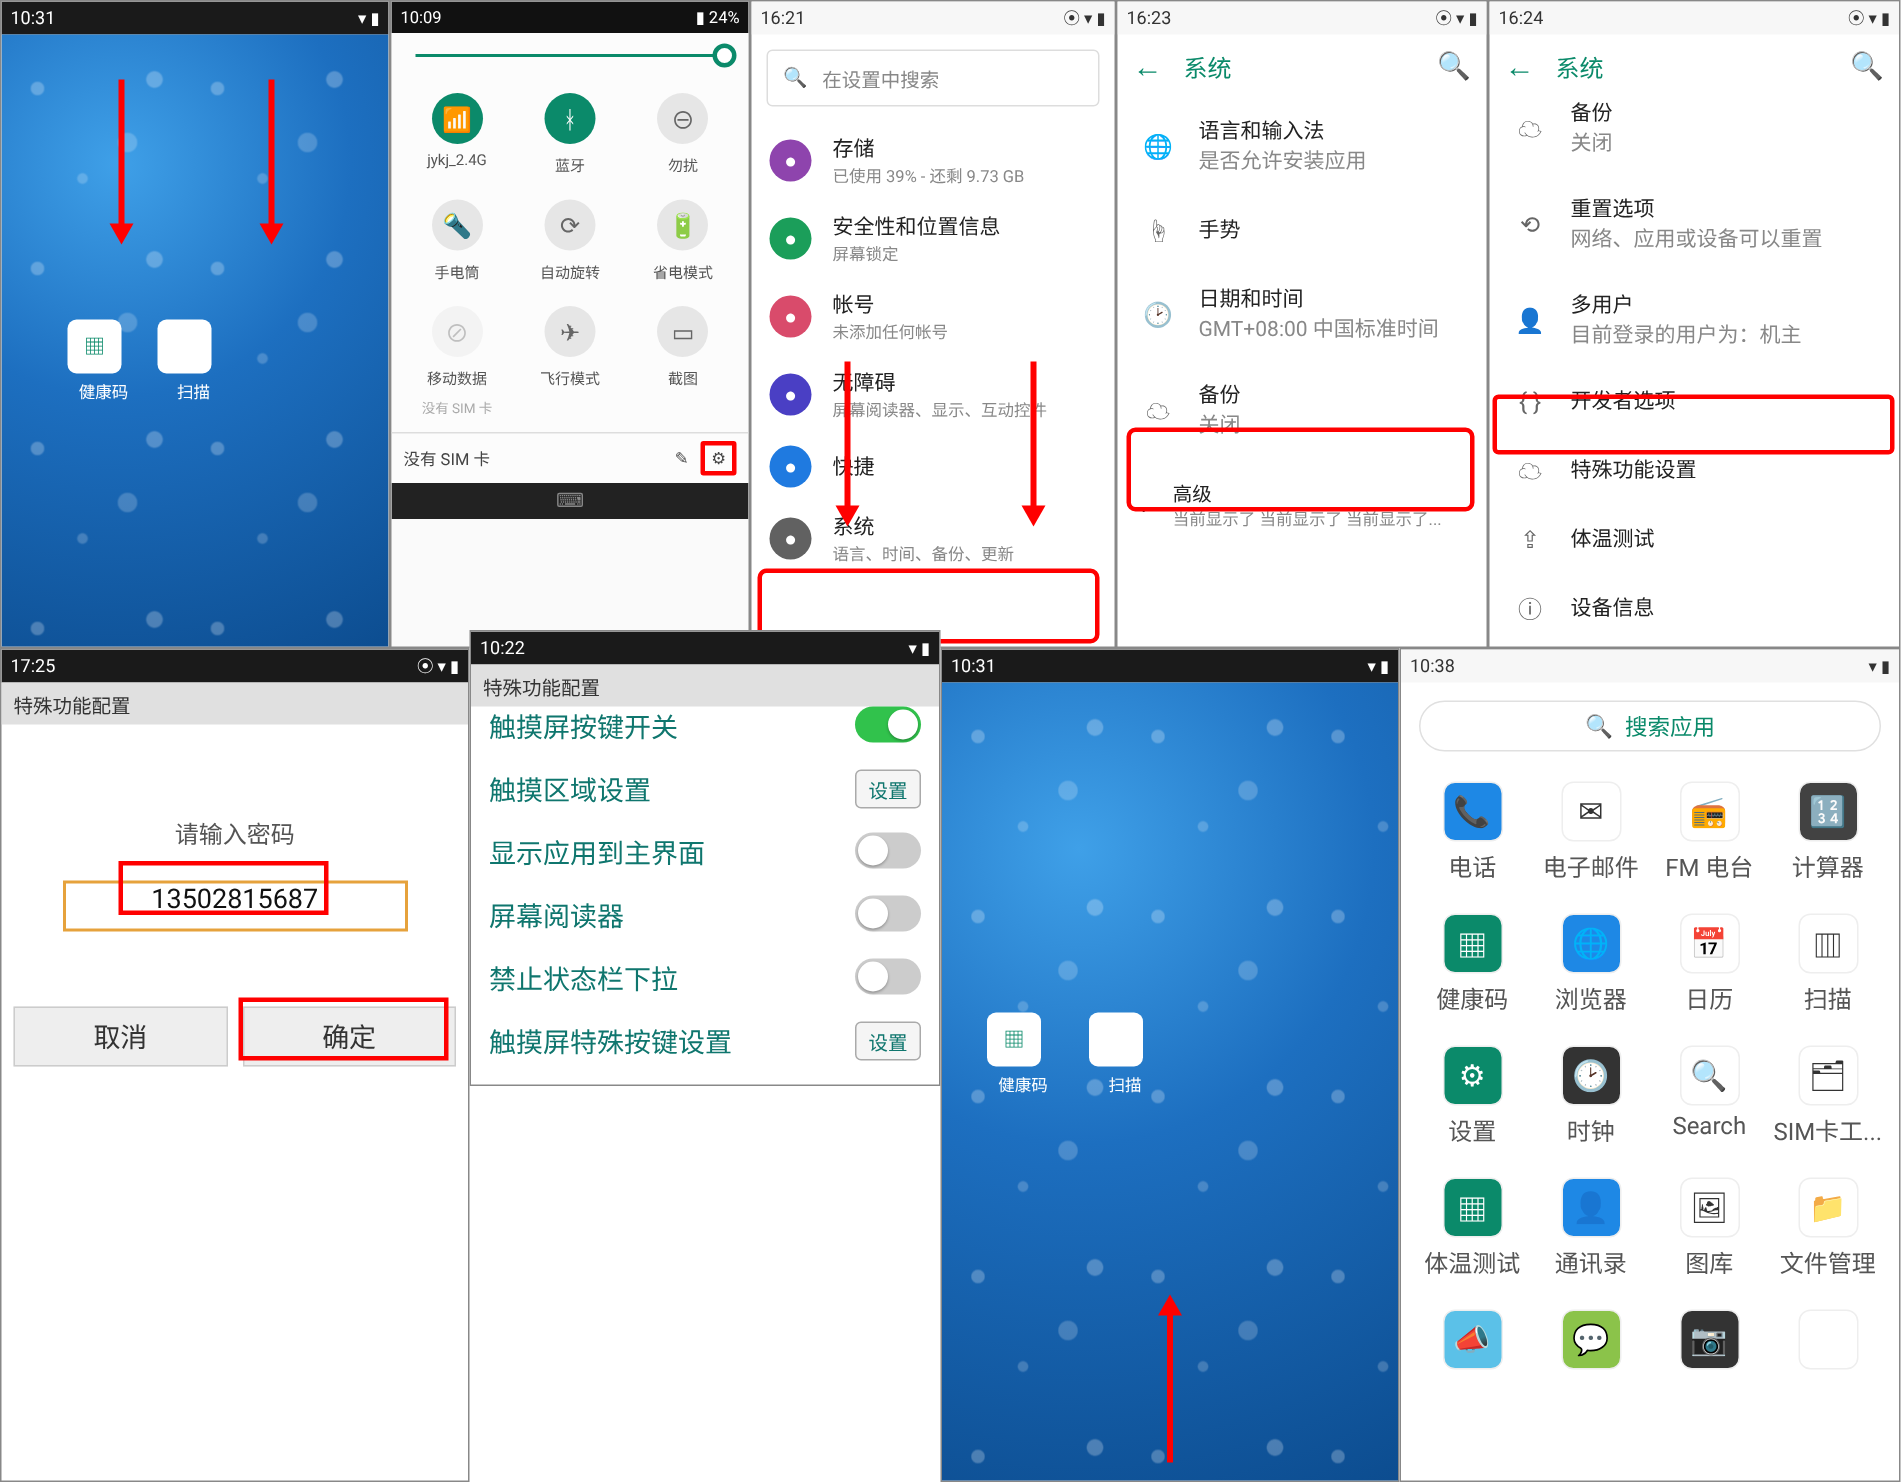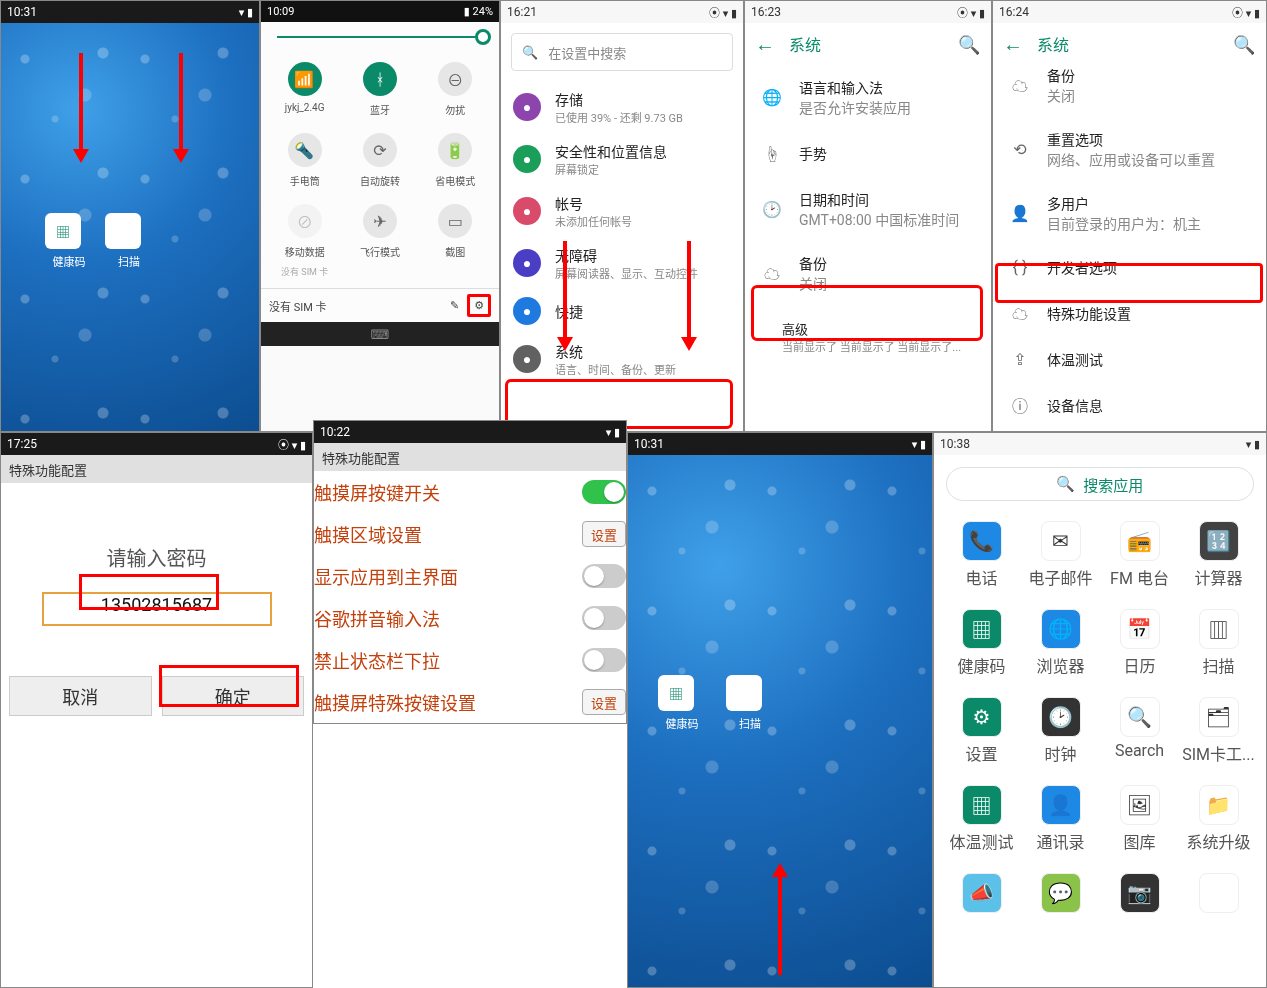--- a/index.html
+++ b/index.html
@@ -39,25 +39,25 @@
 .hdr .back{color:#0b8a6a;font-size:20px}
 .hdr .ttl{color:#0b8a6a;font-size:16px;flex:1}
 .hdr .srch{color:#0b8a6a;font-size:18px}
 .sysrow{display:flex;align-items:center;gap:16px;padding:12px 16px}
 .sysrow .ic{width:22px;text-align:center;color:#666;font-size:16px}
 .sysrow .tx .t{font-size:14px;color:#222}
 .sysrow .tx .s{font-size:14px;color:#888}
 .advrow{display:flex;align-items:center;gap:14px;padding:14px 12px}
 .cfg-title{background:#e0e0e0;height:28px;display:flex;align-items:center;padding:0 8px;font-size:13px;color:#333}
 .pwd-body{display:flex;flex-direction:column;align-items:center;padding-top:60px;gap:20px}
-.pwd-label{font-size:20px;color:#555}
+.pwd-label{font-size:16px;color:#555}
 .pwd-input{width:230px;height:34px;border:2px solid #e6a23c;text-align:center;font-size:18px;color:#111}
 .pwd-btns{display:flex;gap:10px;width:100%;padding:0 8px;margin-top:30px}
 .pwd-btn{flex:1;height:40px;background:#eee;border:1px solid #ccc;display:flex;align-items:center;justify-content:center;font-size:18px;color:#333}
-.cfgrow{display:flex;align-items:center;justify-content:space-between;height:42px;padding:0 0;font-size:18px;color:#c2410c}
+.cfgrow{display:flex;justify-content:space-between;height:42px;padding:0 12px;font-size:18px;color:#0f766e}
 .switch{width:44px;height:24px;border-radius:12px;background:#ccc;position:relative}
 .switch::after{content:"";position:absolute;width:20px;height:20px;background:#fff;border-radius:50%;top:2px;left:2px;box-shadow:0 1px 2px rgba(0,0,0,.3)}
 .switch.on{background:#31c24c}
 .switch.on::after{left:22px}
 .smbtn{width:44px;height:26px;border:1px solid #aaa;border-radius:4px;background:#f5f5f5;display:flex;align-items:center;justify-content:center;font-size:13px}
 .red-arrow-right{position:absolute;width:16px;height:0}
 .red-arrow-right::before{content:"";position:absolute;left:0;top:-2px;width:24px;height:4px;background:red}
 .red-arrow-right::after{content:"";position:absolute;left:20px;top:-7px;border-top:7px solid transparent;border-bottom:7px solid transparent;border-left:12px solid red}
 .red-arrow-left{position:absolute}
 .red-arrow-left::before{content:"";position:absolute;left:8px;top:-2px;width:24px;height:4px;background:red}
@@ -354,21 +354,21 @@
       </div>
       <div class="cfgrow" style="position: relative;">
         <span>触摸区域设置</span>
         <div class="smbtn">设置</div>
       </div>
       <div class="cfgrow" style="position: relative;">
         <span>显示应用到主界面</span>
         <div class="switch "></div>
       </div>
       <div class="cfgrow" style="position: relative;">
-        <span>谷歌拼音输入法</span>
+        <span>屏幕阅读器</span>
         <div class="switch "></div>
       </div>
       <div class="cfgrow" style="position: relative;">
         <span>禁止状态栏下拉</span>
         <div class="switch "></div>
       </div>
       <div class="cfgrow" style="position: relative;">
         <span>触摸屏特殊按键设置</span>
         <div class="smbtn">设置</div>
       </div>
@@ -458,21 +458,21 @@
       <div class="apps-item">
         <div class="apps-ic" style="background:#1e88e5;color:#fff">👤</div>
         <span class="apps-lbl">通讯录</span>
       </div>
       <div class="apps-item">
         <div class="apps-ic" style="background:#fff;color:#333">🖼</div>
         <span class="apps-lbl">图库</span>
       </div>
       <div class="apps-item">
         <div class="apps-ic" style="background:#fff;color:#333">📁</div>
-        <span class="apps-lbl">系统升级</span>
+        <span class="apps-lbl">文件管理</span>
       </div>
       <div class="apps-item">
         <div class="apps-ic" style="background:#5bc1e8;color:#fff">📣</div>
         <span class="apps-lbl"></span>
       </div>
       <div class="apps-item">
         <div class="apps-ic" style="background:#8bc34a;color:#fff">💬</div>
         <span class="apps-lbl"></span>
       </div>
       <div class="apps-item">

